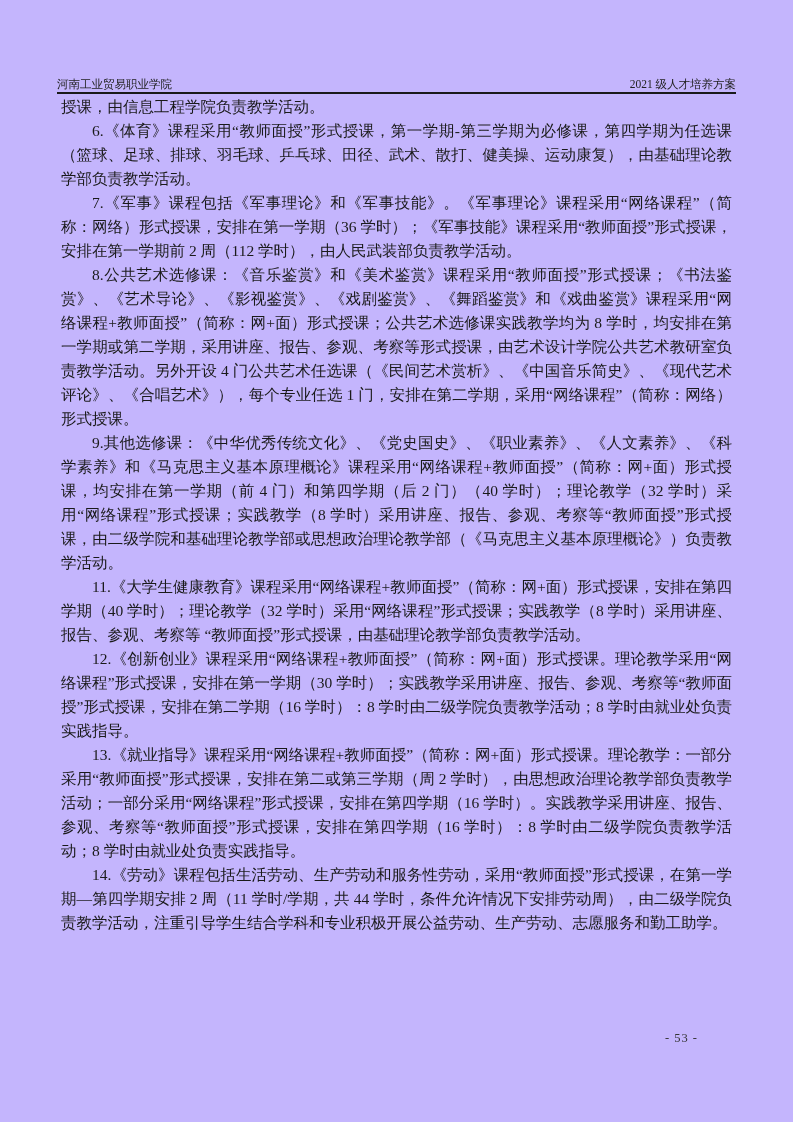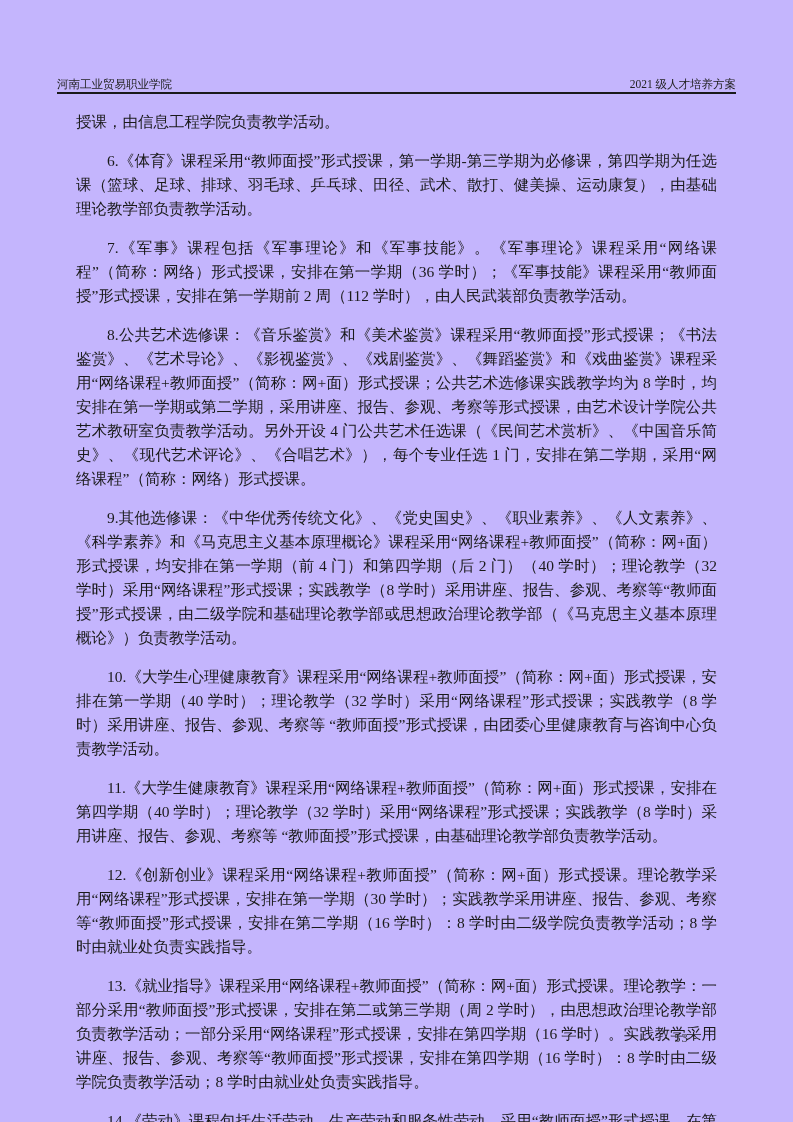--- a/index.html
+++ b/index.html
@@ -44,21 +44,21 @@
     top: 95px;
     left: 61px;
     width: 671px;
     font-size: 15.5px;
     line-height: 24px;
     text-align: justify;
     text-justify: inter-ideograph;
     color: #1a1a1a;
   }
   .para {
-    margin: 15px;
+    margin: 0;
     padding: 0;
     word-break: break-all;
   }
   .para.indent {
     text-indent: 2em;
   }
   .footer {
     position: absolute;
     top: 1031px;
     right: 95px;
@@ -77,21 +77,20 @@
     <span>2021 级人才培养方案</span>
   </div>
   <div class="header-rule"></div>
 
   <div class="content">
     <p class="para">授课，由信息工程学院负责教学活动。</p>
     <p class="para indent">6.《体育》课程采用“教师面授”形式授课，第一学期-第三学期为必修课，第四学期为任选课（篮球、足球、排球、羽毛球、乒乓球、田径、武术、散打、健美操、运动康复），由基础理论教学部负责教学活动。</p>
     <p class="para indent">7.《军事》课程包括《军事理论》和《军事技能》。《军事理论》课程采用“网络课程”（简称：网络）形式授课，安排在第一学期（36 学时）；《军事技能》课程采用“教师面授”形式授课，安排在第一学期前 2 周（112 学时），由人民武装部负责教学活动。</p>
     <p class="para indent">8.公共艺术选修课：《音乐鉴赏》和《美术鉴赏》课程采用“教师面授”形式授课；《书法鉴赏》、《艺术导论》、《影视鉴赏》、《戏剧鉴赏》、《舞蹈鉴赏》和《戏曲鉴赏》课程采用“网络课程+教师面授”（简称：网+面）形式授课；公共艺术选修课实践教学均为 8 学时，均安排在第一学期或第二学期，采用讲座、报告、参观、考察等形式授课，由艺术设计学院公共艺术教研室负责教学活动。另外开设 4 门公共艺术任选课（《民间艺术赏析》、《中国音乐简史》、《现代艺术评论》、《合唱艺术》），每个专业任选 1 门，安排在第二学期，采用“网络课程”（简称：网络）形式授课。</p>
     <p class="para indent">9.其他选修课：《中华优秀传统文化》、《党史国史》、《职业素养》、《人文素养》、《科学素养》和《马克思主义基本原理概论》课程采用“网络课程+教师面授”（简称：网+面）形式授课，均安排在第一学期（前 4 门）和第四学期（后 2 门）（40 学时）；理论教学（32 学时）采用“网络课程”形式授课；实践教学（8 学时）采用讲座、报告、参观、考察等“教师面授”形式授课，由二级学院和基础理论教学部或思想政治理论教学部（《马克思主义基本原理概论》）负责教学活动。</p>
-    <p class="para indent">10.《大学生心理健康教育》课程采用“网络课程+教师面授”（简称：网+面）形式授课，安排在第一学期（40 学时）；理论教学（32 学时）采用“网络课程”形式授课；实践教学（8 学时）采用讲座、报告、参观、考察等 “教师面授”形式授课，由团委心里健康教育与咨询中心负责教学活动。</p>
     <p class="para indent">11.《大学生健康教育》课程采用“网络课程+教师面授”（简称：网+面）形式授课，安排在第四学期（40 学时）；理论教学（32 学时）采用“网络课程”形式授课；实践教学（8 学时）采用讲座、报告、参观、考察等 “教师面授”形式授课，由基础理论教学部负责教学活动。</p>
     <p class="para indent">12.《创新创业》课程采用“网络课程+教师面授”（简称：网+面）形式授课。理论教学采用“网络课程”形式授课，安排在第一学期（30 学时）；实践教学采用讲座、报告、参观、考察等“教师面授”形式授课，安排在第二学期（16 学时）：8 学时由二级学院负责教学活动；8 学时由就业处负责实践指导。</p>
     <p class="para indent">13.《就业指导》课程采用“网络课程+教师面授”（简称：网+面）形式授课。理论教学：一部分采用“教师面授”形式授课，安排在第二或第三学期（周 2 学时），由思想政治理论教学部负责教学活动；一部分采用“网络课程”形式授课，安排在第四学期（16 学时）。实践教学采用讲座、报告、参观、考察等“教师面授”形式授课，安排在第四学期（16 学时）：8 学时由二级学院负责教学活动；8 学时由就业处负责实践指导。</p>
     <p class="para indent">14.《劳动》课程包括生活劳动、生产劳动和服务性劳动，采用“教师面授”形式授课，在第一学期—第四学期安排 2 周（11 学时/学期，共 44 学时，条件允许情况下安排劳动周），由二级学院负责教学活动，注重引导学生结合学科和专业积极开展公益劳动、生产劳动、志愿服务和勤工助学。</p>
   </div>
 
   <div class="footer">- 53 -</div>
 
 </div>
 

